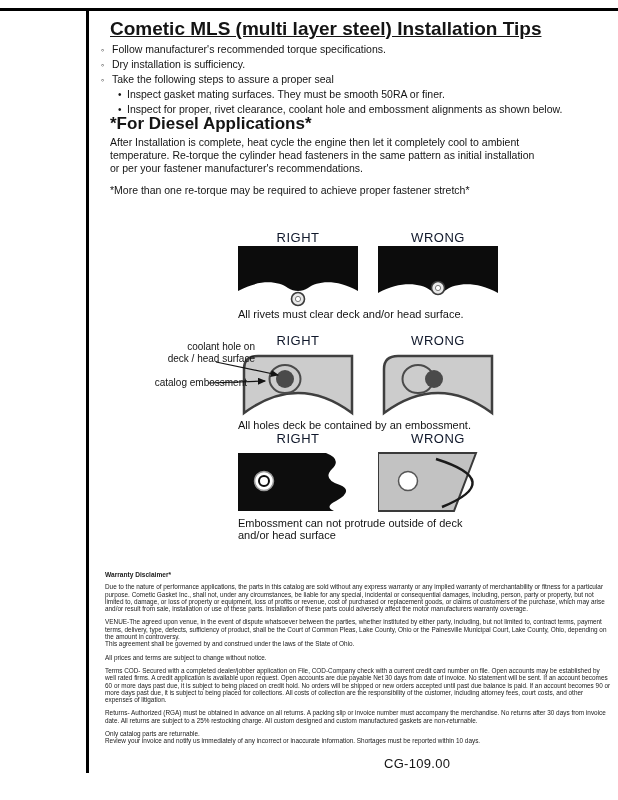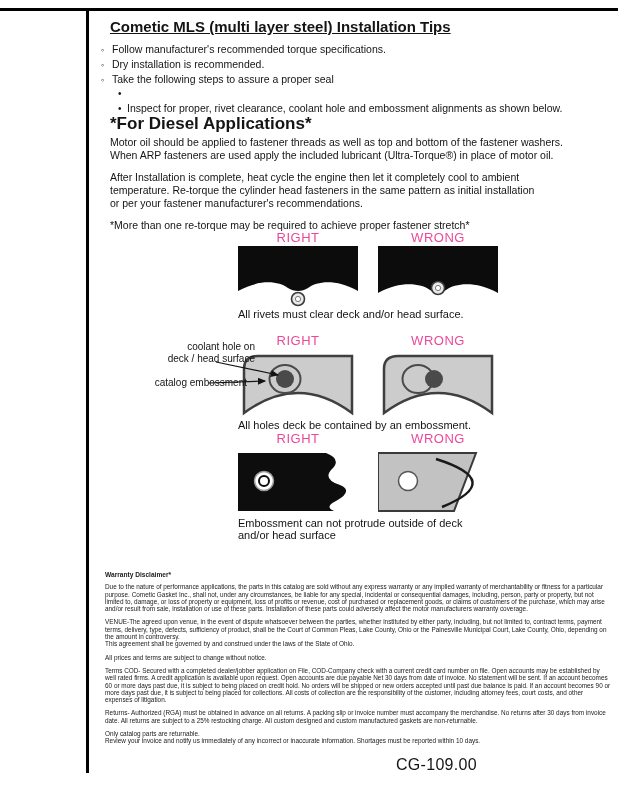--- a/index.html
+++ b/index.html
@@ -5,89 +5,88 @@
   * { margin:0; padding:0; box-sizing:border-box; }
   html,body { background:#ffffff; }
   .page {
     position:relative; width:618px; height:800px; background:#ffffff;
     font-family:"Liberation Sans", sans-serif; color:#141414; overflow:hidden;
   }
   .rule-top { position:absolute; left:0; top:8px; width:618px; height:3px; background:#000; }
   .rule-left { position:absolute; left:86px; top:8px; width:3px; height:765px; background:#000; }
 
   .doc-title {
-    position:absolute; left:110px; top:18px; font-size:15px; font-weight:bold;
+    position:absolute; left:110px; top:18px; font-size:19px; font-weight:bold;
     text-decoration:underline; white-space:nowrap;
   }
 
   .bullets { position:absolute; left:101px; top:42px; width:480px; font-size:10.5px; line-height:14px; }
   .b1, .b2 { display:flex; align-items:baseline; }
   .b1 .mk { width:11px; font-size:9px; flex:none; }
   .b2 { padding-left:17px; }
   .b2 .mk { width:9px; font-size:10px; flex:none; }
 
   .diesel { position:absolute; left:110px; top:117px; width:456px; font-size:10.5px; line-height:13px; }
   .diesel h2 { font-size:17px; font-weight:bold; margin-bottom:6px; }
   .diesel p { margin-bottom:9px; white-space:pre-line; }
 
   .diagrams { position:absolute; left:238px; top:230px; width:260px; }
   .diag-row { position:absolute; left:0; width:260px; }
   .row1 { top:0; } .row2 { top:103px; } .row3 { top:201px; }
   .col-labels { display:flex; gap:20px; height:16px; }
-  .col-labels div { width:120px; text-align:center; font-size:13px; letter-spacing:0.5px; color:#ec4899; }
+  .col-labels div { width:120px; text-align:center; font-size:13px; letter-spacing:0.5px; color:#0f172a; }
   .panels { display:flex; gap:20px; }
   .panel { width:120px; display:block; background:#ffffff; }
   .caption { margin-top:0; font-size:11px; line-height:12px; white-space:pre-line; }
 
   .side-label { position:absolute; font-size:10px; line-height:11.5px; text-align:right; white-space:pre-line;margin-left:40px; }
   .lbl-coolant { left:118px; top:341px; width:97px; }
   .lbl-emboss  { left:110px; top:377px; width:97px; }
   .arrows { position:absolute; left:115px; top:338px; width:185px; height:60px; }
 
   .warranty { position:absolute; left:105px; top:571px; width:506px; font-size:6.4px; line-height:7.3px; color:#1a1a1a; }
   .warranty h3 { font-size:6.6px; font-weight:bold; margin-bottom:5px; }
   .warranty p { margin-bottom:6px; white-space:pre-line; }
 
-  .footer-code { position:absolute; left:396px; top:756px; font-size:16px; letter-spacing:0.3px; }
+  .footer-code { position:absolute; left:384px; top:756px; font-size:13px; letter-spacing:0.3px; }
 </style>
 </head>
 <body>
 
 <div class="page">
   <div class="rule-top"></div>
   <div class="rule-left"></div>
 
   <h1 class="doc-title">Cometic MLS (multi layer steel) Installation Tips</h1>
 
   <div class="bullets">
     <div class="b1">
       <span class="mk">◦</span>
       <span>Follow manufacturer's recommended torque specifications.</span>
     </div>
     <div class="b1">
       <span class="mk">◦</span>
-      <span>Dry installation is recommended.</span>
+      <span>Dry installation is sufficiency.</span>
     </div>
     <div class="b1">
       <span class="mk">◦</span>
       <span>Take the following steps to assure a proper seal</span>
     </div>
     <div class="b2">
       <span class="mk">•</span>
+      <span>Inspect gasket mating surfaces.  They must be smooth 50RA or finer.</span>
     </div>
     <div class="b2">
       <span class="mk">•</span>
       <span>Inspect for proper, rivet clearance, coolant hole and embossment alignments as shown below.</span>
     </div>
   </div>
 
   <div class="diesel">
     <h2>*For Diesel Applications*</h2>
-    <p>Motor oil should be applied to fastener threads as well as top and bottom of the fastener washers.
-When ARP fasteners are used apply the included lubricant (Ultra-Torque®) in place of motor oil.</p>
     <p>After Installation is complete, heat cycle the engine then let it completely cool to ambient
 temperature. Re-torque the cylinder head fasteners in the same pattern as initial installation
 or per your fastener manufacturer's recommendations.</p>
     <p>*More than one re-torque may be required to achieve proper fastener stretch*</p>
   </div>
 
   <div class="diagrams">
 
     <div class="diag-row row1">
       <div class="col-labels">

